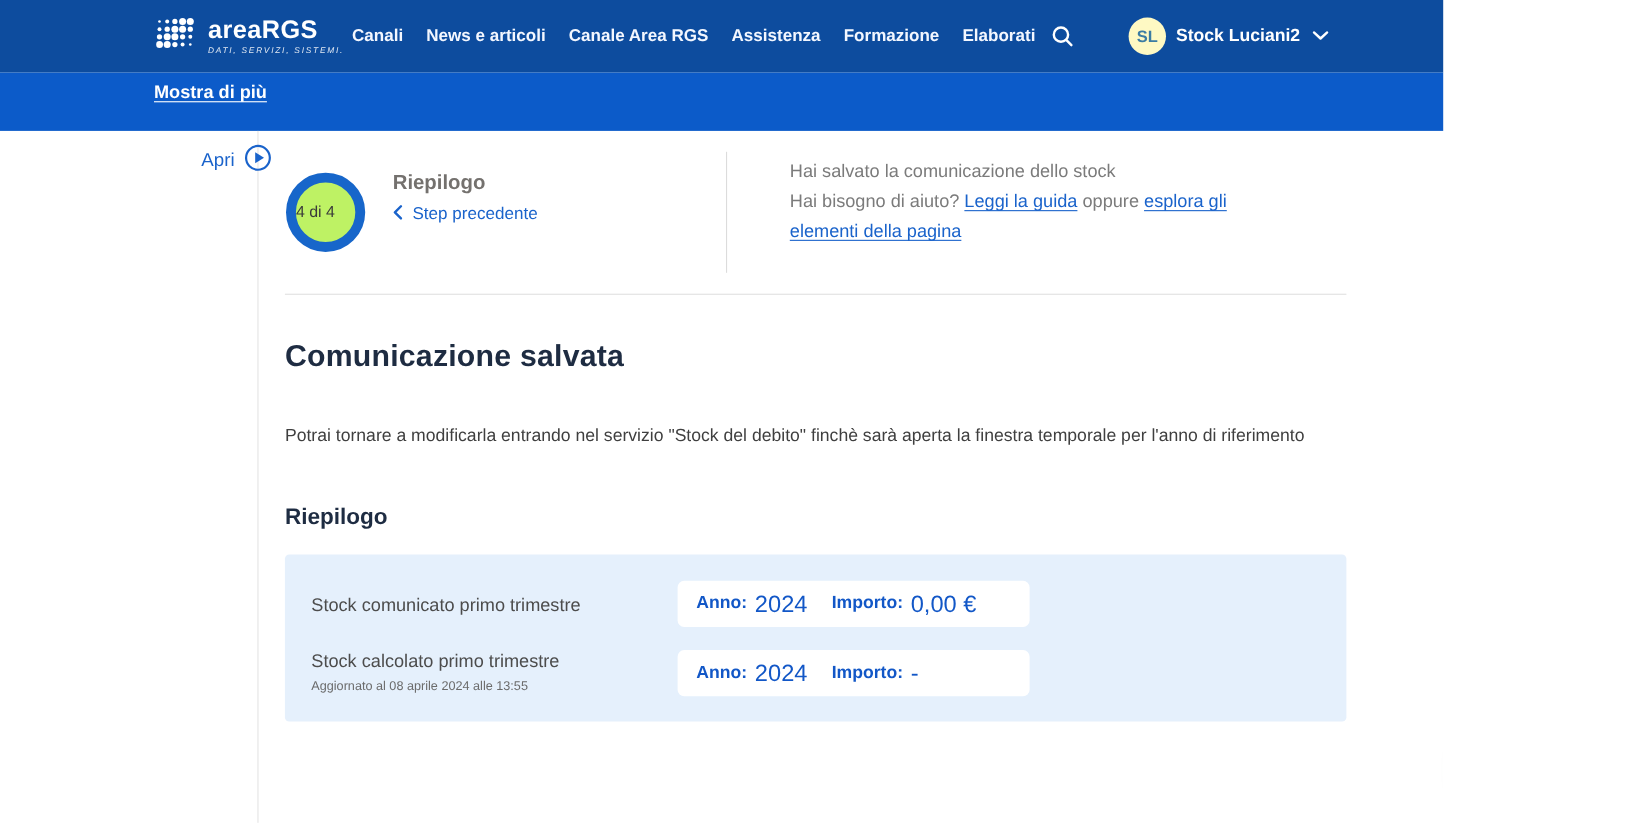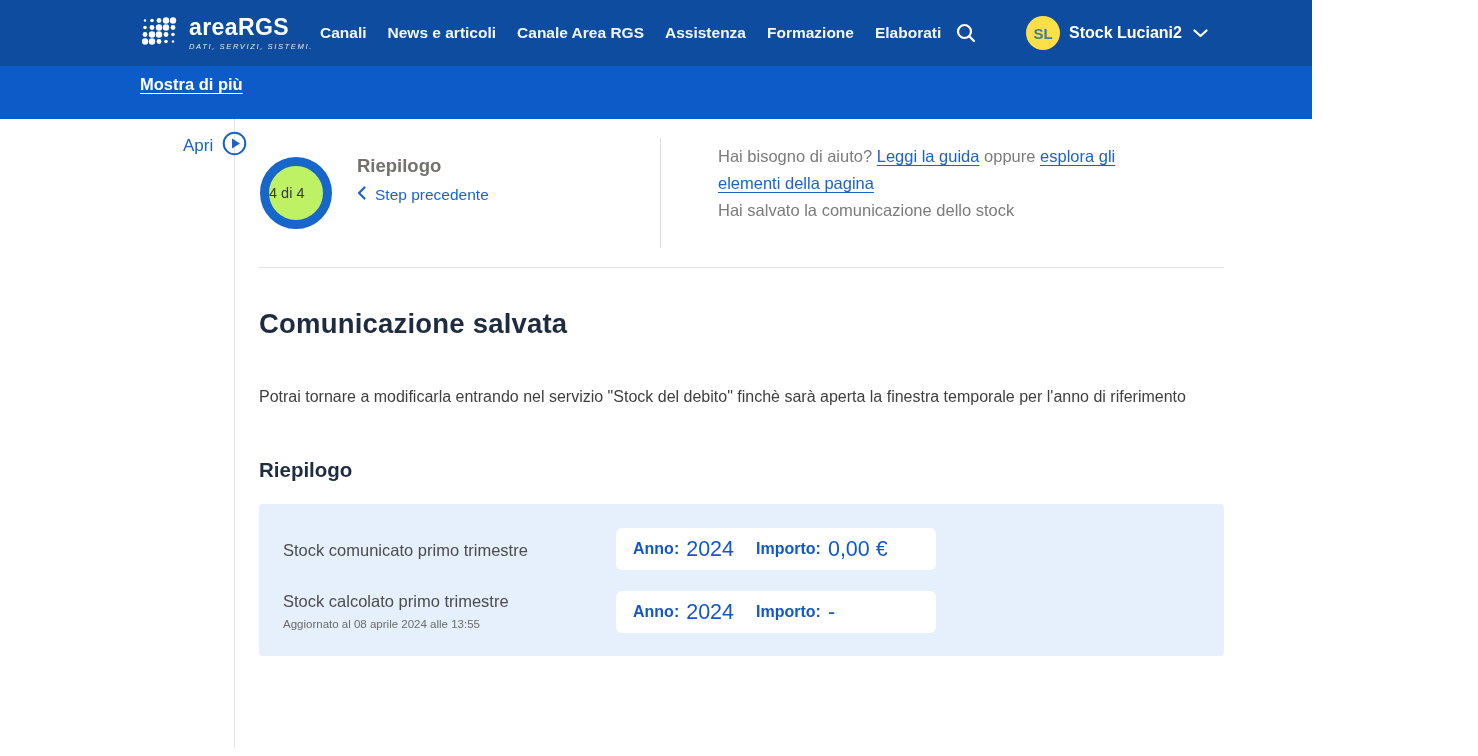--- a/index.html
+++ b/index.html
@@ -9,21 +9,21 @@
   
   .topbar { position:absolute; top:0; left:0; width:1478px; height:66px; background:#0d4c9e; }
   .logo { position:absolute; left:142px; top:50%; transform:translateY(-50%); display:flex; align-items:center; gap:11px; }
   .logo-text { display:flex; flex-direction:column; }
   .logo-word { color:#ffffff; font-size:23px; font-weight:700; letter-spacing:0.4px; line-height:1; }
   .logo-tag { color:rgba(255,255,255,0.88); font-size:7.6px; letter-spacing:1.6px; margin-top:3px;font-style:italic; }
   .nav { position:absolute; left:320px; top:0; height:66px; display:flex; align-items:center; gap:21px; }
   .nav-item { color:#f3f7ff; font-size:15.5px; font-weight:700; cursor:pointer; white-space:nowrap; }
   .search-btn { position:absolute; left:955px; top:22px; cursor:pointer; }
   .user { position:absolute; left:1026px; top:0; height:66px; display:flex; align-items:center; gap:9px; cursor:pointer; }
-  .avatar { width:34px; height:34px; border-radius:50%; background:#fde047; display:flex; align-items:center; justify-content:center;
+  .avatar { width:34px; height:34px; border-radius:50%; background:#fef9c3; display:flex; align-items:center; justify-content:center;
             color:#3b7ca3; font-size:15px; font-weight:700; }
   .user-name { color:#ffffff; font-size:16px; font-weight:600; }
   .user .chev { margin-left:2px; }
 
   
   .subbar { position:absolute; top:66px; left:0; width:1478px; height:53px; background:#0c5bc9; }
   .show-more { position:absolute; left:140px; top:9px; color:#ffffff; font-size:16.5px; font-weight:600;
                text-decoration:underline; text-underline-offset:3px; cursor:pointer; }
 
   
@@ -152,26 +152,26 @@
         <svg width="9" height="14" viewBox="0 0 9 14" fill="none" stroke="#1a63cb" stroke-width="2.2" stroke-linecap="round" stroke-linejoin="round">
           <path d="M7.5 1.5 L2 7 L7.5 12.5"></path>
         </svg>
       </span>
       <span>Step precedente</span>
     </div>
   </div>
   <div class="vdivider"></div>
 
   <div class="help">
+    <div>Hai salvato la comunicazione dello stock</div>
     <div><span>Hai bisogno di aiuto?</span>
       <span class="link">Leggi la guida</span>
       <span>oppure</span>
       <span class="link">esplora gli elementi della pagina</span>
     </div>
-    <div>Hai salvato la comunicazione dello stock</div>
   </div>
 
   <div class="hr"></div>
 
   <h1 class="h1">Comunicazione salvata</h1>
   <p class="para">Potrai tornare a modificarla entrando nel servizio "Stock del debito" finchè sarà aperta la finestra temporale per l'anno di riferimento</p>
   <h2 class="h2">Riepilogo</h2>
 
   <div class="panel">
 

